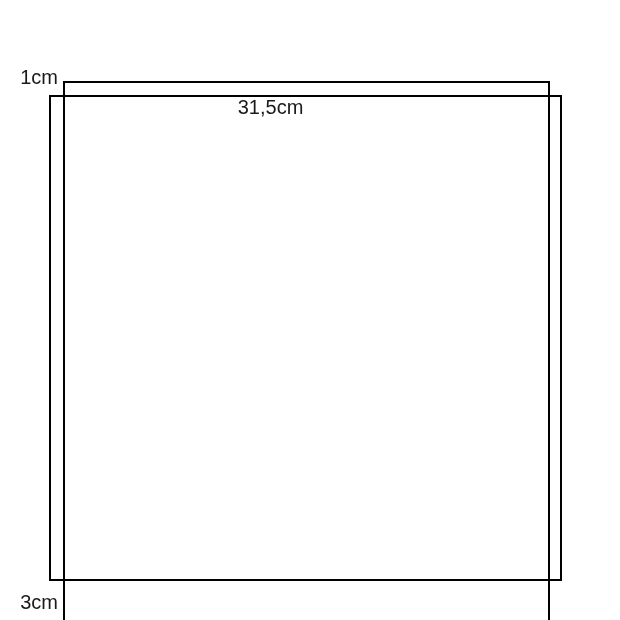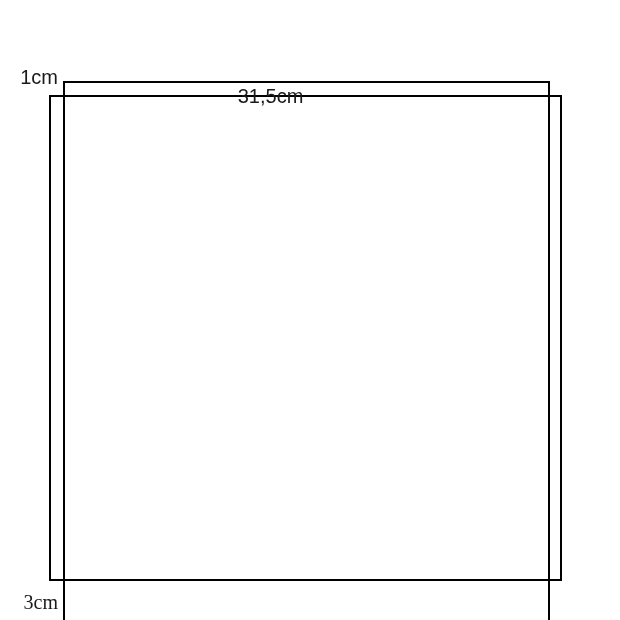--- a/index.html
+++ b/index.html
@@ -58,30 +58,29 @@
     white-space: nowrap;
   }
   .label-top-allowance {
     left: 0;
     top: 20px;
     width: 58px;
     text-align: right;
   }
   .label-width {
     left: 63px;
-    top: 39px;
+    top: 50px;
     width: 415px;
     text-align: center;
   }
   .label-bottom-hem {
     left: 0;
     top: 545px;
     width: 58px;
     text-align: right;
-    font-family: Liberation Serif, serif;
   }
 </style>
 </head>
 <body>
 
 <div class="canvas">
 
   <div class="rect rect-a"></div>
 
   <div class="rect rect-b"></div>

